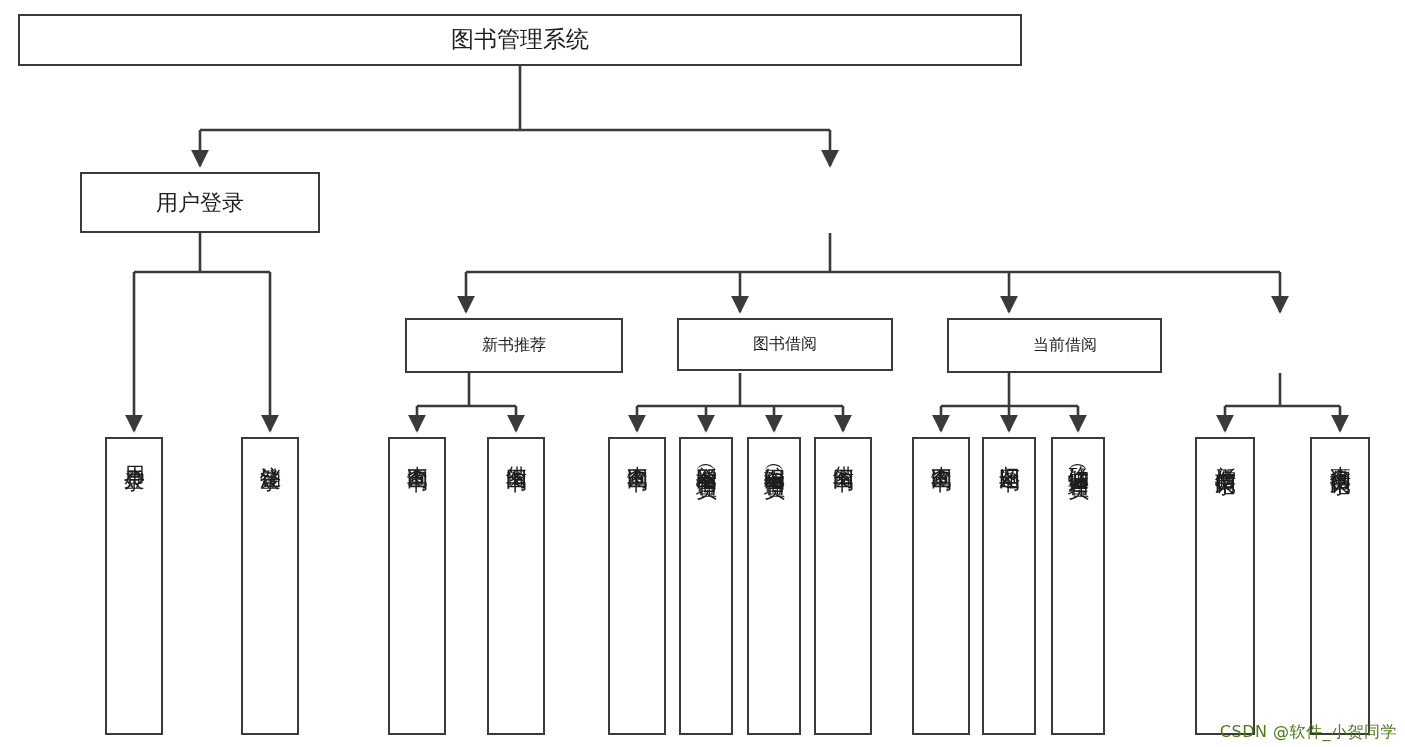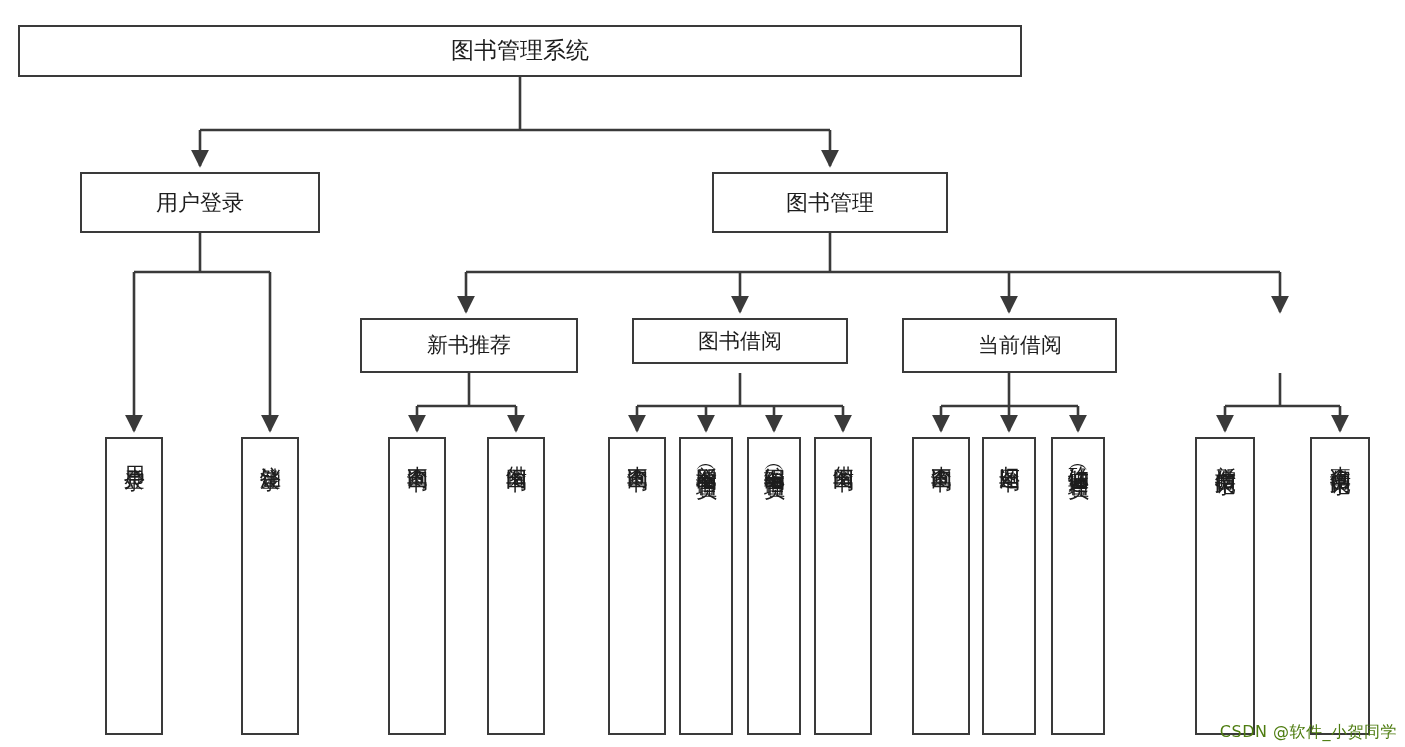--- a/index.html
+++ b/index.html
@@ -38,21 +38,22 @@
     line-height: 1.18;
     text-align: center;
   }
   .node.root {
     font-size: 23px;
   }
   .node.level2 {
     font-size: 22px;
   }
   .node.level3 {
-    font-size: 21px;
+    font-size: 16px;
+    margin-left: 45px;
   }
   
   .node.leaf {
     font-size: 21px;
     align-items: flex-start;
     justify-content: center;
     padding-top: 10px;
   }
   .node.leaf .vtext {
     writing-mode: vertical-rl;
@@ -119,27 +120,26 @@
       <path d="M 1009 406 L 1009 431" marker-end="url(#arrow)"></path>
       <path d="M 1078 406 L 1078 431" marker-end="url(#arrow)"></path>
 
       <path d="M 1280 373 L 1280 406"></path>
       <path d="M 1225 406 L 1340 406"></path>
       <path d="M 1225 406 L 1225 431" marker-end="url(#arrow)"></path>
       <path d="M 1340 406 L 1340 431" marker-end="url(#arrow)"></path>
     </g>
   </svg>
 
-  <div class="node root" style="left:18px; top:14px; width:1004px; height:52px;margin-top:11px;">图书管理系统</div>
+  <div class="node root" style="left:18px; top:14px; width:1004px; height:52px;">图书管理系统</div>
 
   <div class="node level2" style="left:80px; top:172px; width:240px; height:61px;">用户登录</div>
-  <div class="node level2" style="left:712px; top:172px; width:236px; height:61px;">图书管理</div>
 
   <div class="node level3" style="left:360px; top:318px; width:218px; height:55px;">新书推荐</div>
-  <div class="node level3" style="left:632px; top:318px; width:216px; height:46px;">图书借阅</div>
+  <div class="node level3" style="left:632px; top:318px; width:216px; height:53px;">图书借阅</div>
   <div class="node level3" style="left:902px; top:318px; width:215px; height:55px;padding-left:21px;">当前借阅</div>
 
   <div class="node leaf" style="left:105px; top:437px; width:58px; height:298px;">
     <span class="vtext">用户登录</span>
   </div>
   <div class="node leaf" style="left:241px; top:437px; width:58px; height:298px;">
     <span class="vtext">注销登录</span>
   </div>
 
   <div class="node leaf" style="left:388px; top:437px; width:58px; height:298px;">

